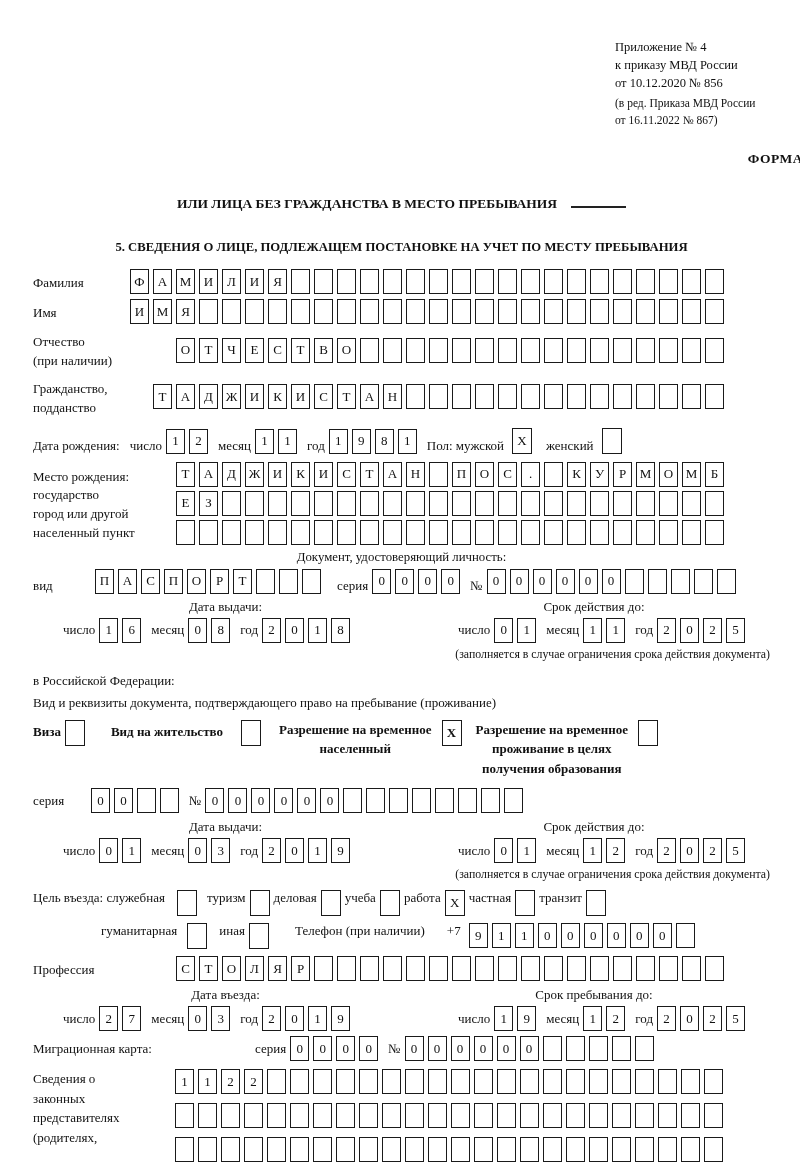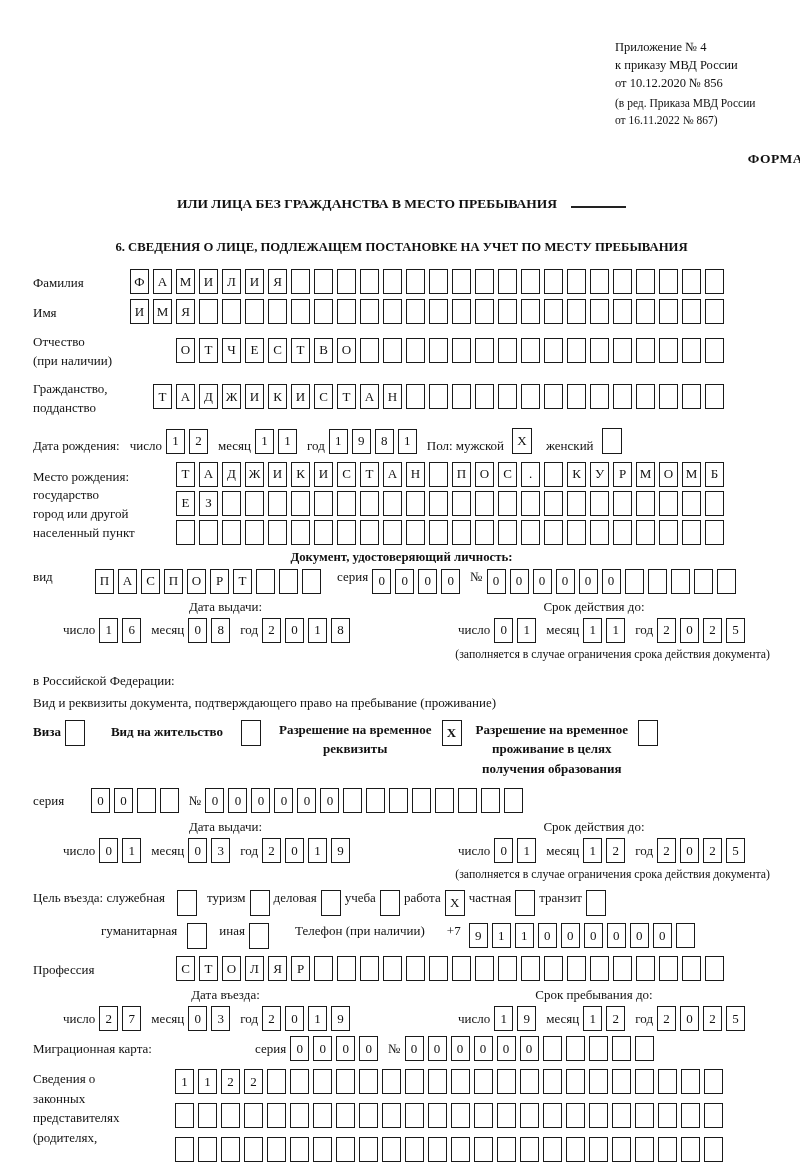--- a/index.html
+++ b/index.html
@@ -74,21 +74,21 @@
       <div>(в ред. Приказа МВД России</div>
       <div>от 16.11.2022 № 867)</div>
     </div>
   </div>
   <div class="forma">ФОРМА</div>
 
   <div class="title">
     <div><span>ИЛИ ЛИЦА БЕЗ ГРАЖДАНСТВА В МЕСТО ПРЕБЫВАНИЯ</span><span class="title-underline"></span></div>
   </div>
 
-  <div class="section-title">6. СВЕДЕНИЯ О ЛИЦЕ, ПОДЛЕЖАЩЕМ ПОСТАНОВКЕ НА УЧЕТ ПО МЕСТУ ПРЕБЫВАНИЯ</div>
+  <div class="section-title">5. СВЕДЕНИЯ О ЛИЦЕ, ПОДЛЕЖАЩЕМ ПОСТАНОВКЕ НА УЧЕТ ПО МЕСТУ ПРЕБЫВАНИЯ</div>
 
   <div class="row">
     <div class="lbl" style="width:97px">Фамилия</div>
     <div class="cells">
         <span class="cell">Ф</span>
         <span class="cell">А</span>
         <span class="cell">М</span>
         <span class="cell">И</span>
         <span class="cell">Л</span>
         <span class="cell">И</span>
@@ -321,23 +321,23 @@
           <span class="cell"></span>
           <span class="cell"></span>
           <span class="cell"></span>
           <span class="cell"></span>
           <span class="cell"></span>
           <span class="cell"></span>
         </div>
     </div>
   </div>
 
-  <div style="text-align:center; font-weight:bold; font-size:12.8px; margin:2px 0 4px 0">Документ, удостоверяющий личность:</div>
-
-  <div class="row" style="align-items:flex-start">
+  <div style="text-align:center; font-weight:normal; font-size:12.8px; margin:2px 0 4px 0">Документ, удостоверяющий личность:</div>
+
+  <div class="row" style="align-items:flex-end">
     <span style="width:62px">вид</span>
     <span class="cells">
         <span class="cell">П</span>
         <span class="cell">А</span>
         <span class="cell">С</span>
         <span class="cell">П</span>
         <span class="cell">О</span>
         <span class="cell">Р</span>
         <span class="cell">Т</span>
         <span class="cell"></span>
@@ -423,21 +423,21 @@
       <span style="padding-top:4px">Виза</span>
       <span class="checkbox"></span>
     </div>
     <div class="pg-item" style="margin-left:22px">
       <span style="padding-top:4px">Вид на жительство</span>
       <span class="checkbox" style="margin-left:18px"></span>
     </div>
     <div class="pg-item" style="margin-left:14px">
       <span class="pg-lines">
         <div>Разрешение на временное</div>
-        <div>реквизиты</div>
+        <div>населенный</div>
       </span>
       <span class="checkbox" style="margin-left:10px">X</span>
     </div>
     <div class="pg-item" style="margin-left:10px">
       <span class="pg-lines">
         <div>Разрешение на временное</div>
         <div>проживание в целях</div>
         <div>получения образования</div>
       </span>
       <span class="checkbox" style="margin-left:10px"></span>

